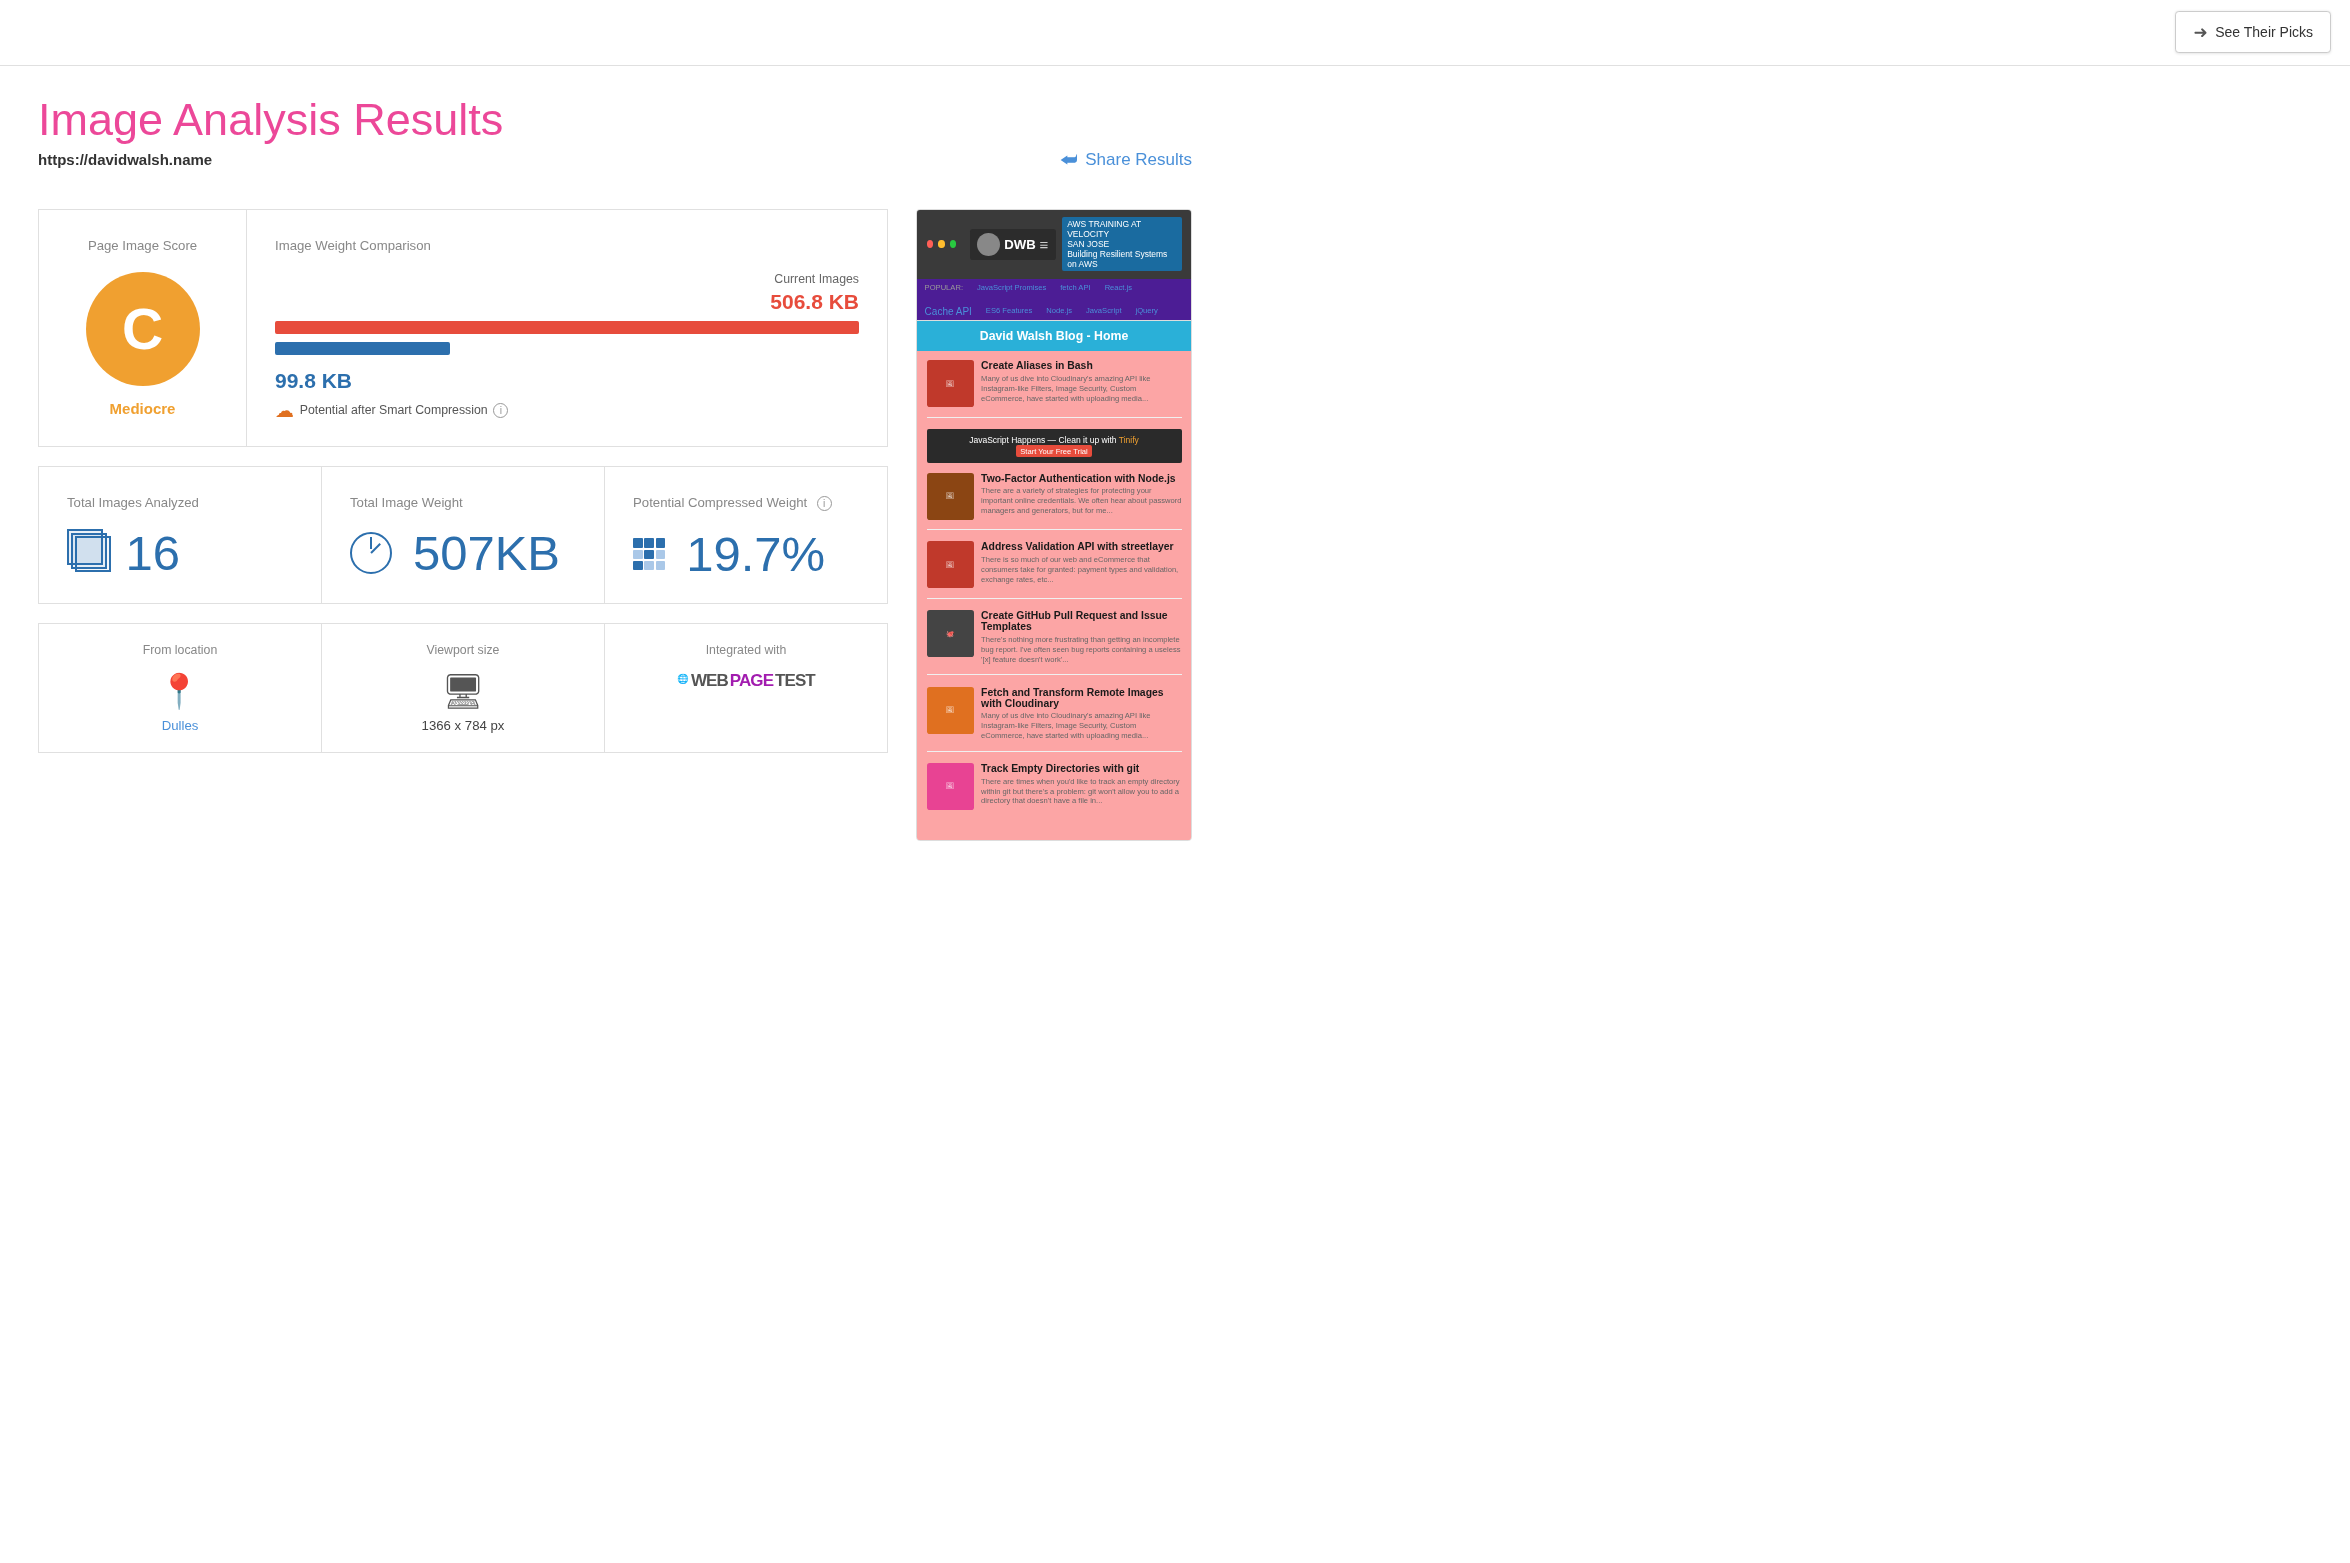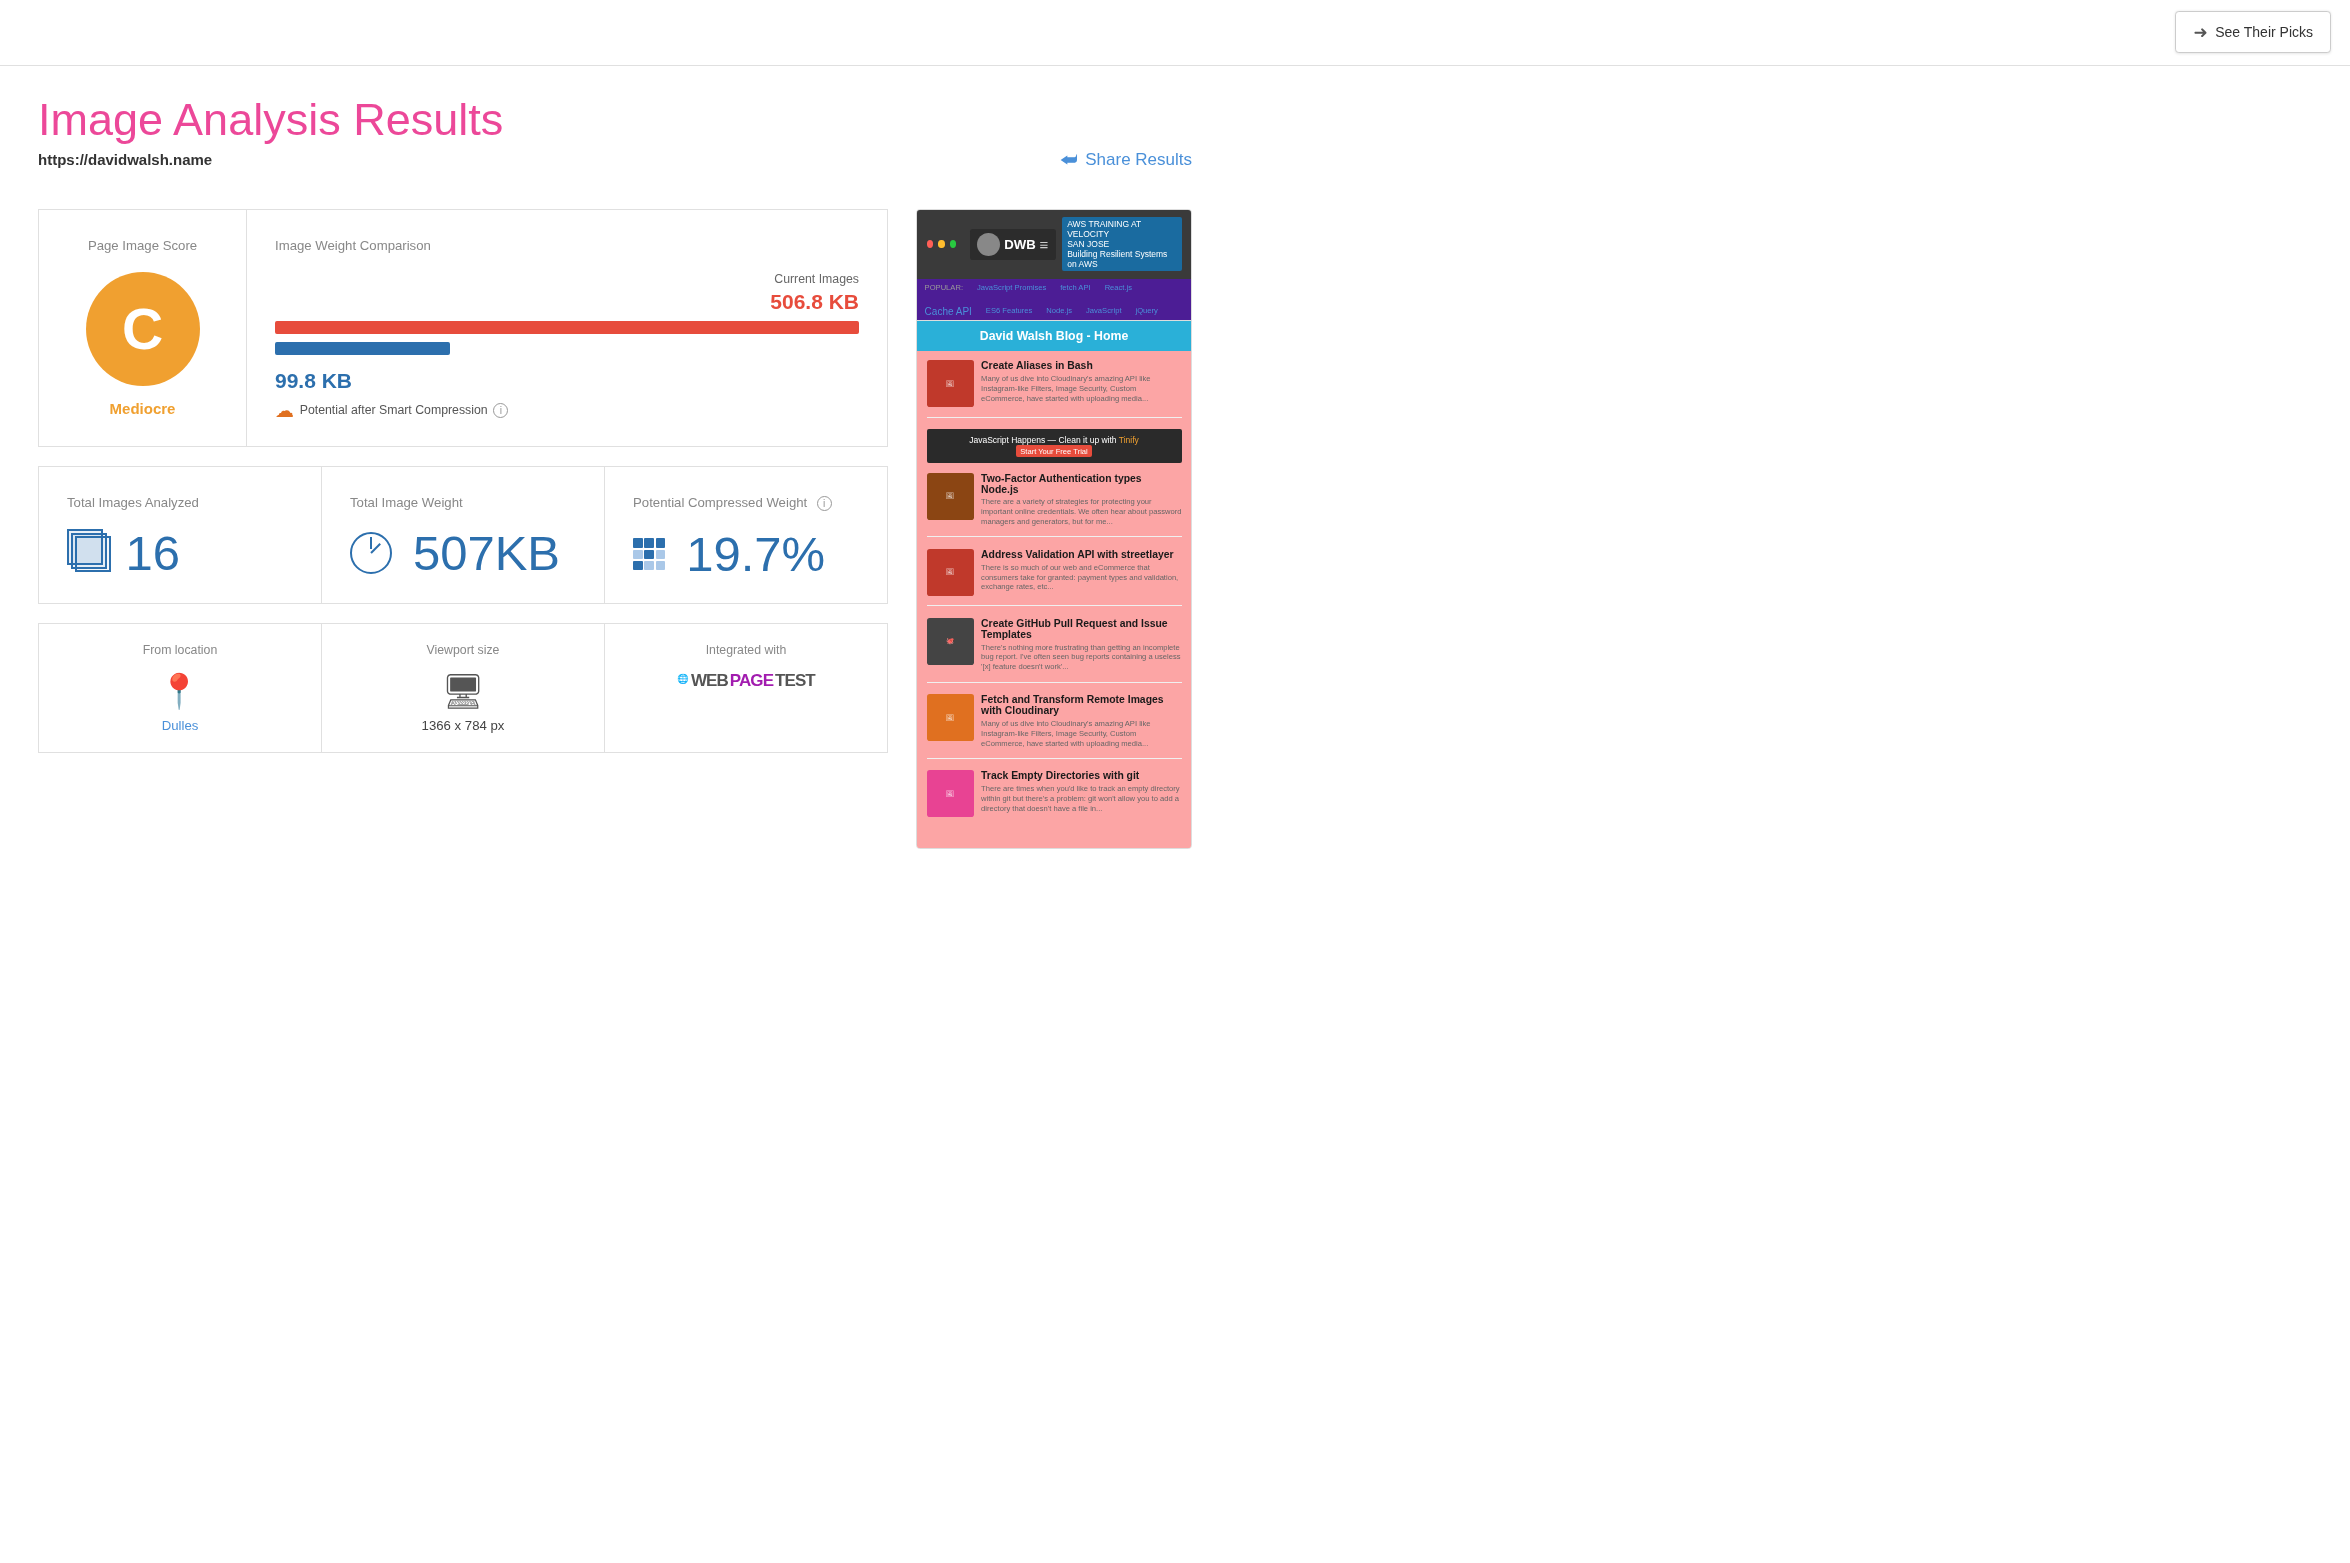--- a/index.html
+++ b/index.html
@@ -578,21 +578,21 @@
               <div class="sc-title">Create Aliases in Bash</div>
               <div class="sc-text">Many of us dive into Cloudinary's amazing API like Instagram-like Filters, Image Security, Custom eCommerce, have started with uploading media...</div>
             </div>
           </div>
 
           <div class="sc-ad">JavaScript Happens — Clean it up with <span style="color:#f0a030;">Tinify</span> <button style="background:#e74c3c;border:none;color:#fff;font-size:7.6px;padding:1.9px 4.7px;border-radius:1.9px;cursor:pointer;">Start Your Free Trial</button></div>
 
           <div class="sc-article">
             <div class="sc-thumb node" style="font-size:6.6px;">🖼</div>
             <div>
-              <div class="sc-title">Two-Factor Authentication types Node.js</div>
+              <div class="sc-title">Two-Factor Authentication with Node.js</div>
               <div class="sc-text">There are a variety of strategies for protecting your important online credentials. We often hear about password managers and generators, but for me...</div>
             </div>
           </div>
 
           <div class="sc-article">
             <div class="sc-thumb api" style="font-size:6.6px;">🖼</div>
             <div>
               <div class="sc-title">Address Validation API with streetlayer</div>
               <div class="sc-text">There is so much of our web and eCommerce that consumers take for granted: payment types and validation, exchange rates, etc...</div>
             </div>

